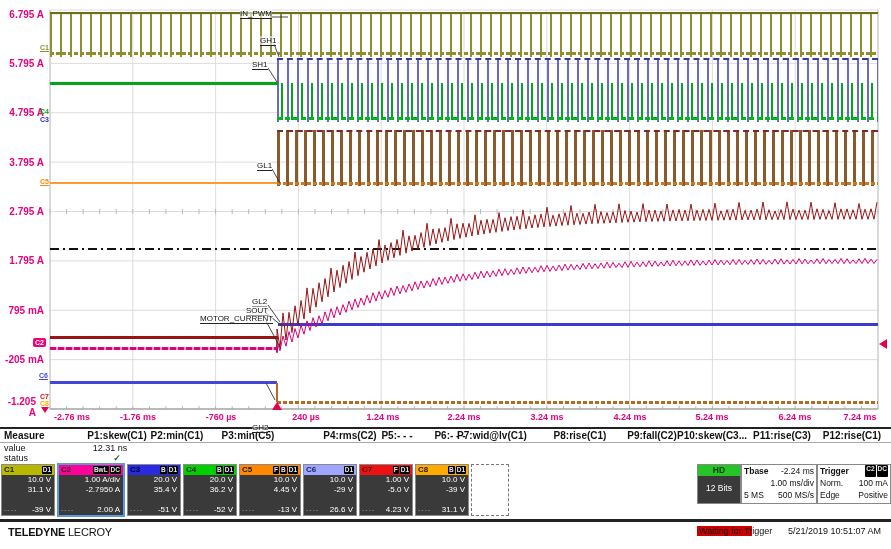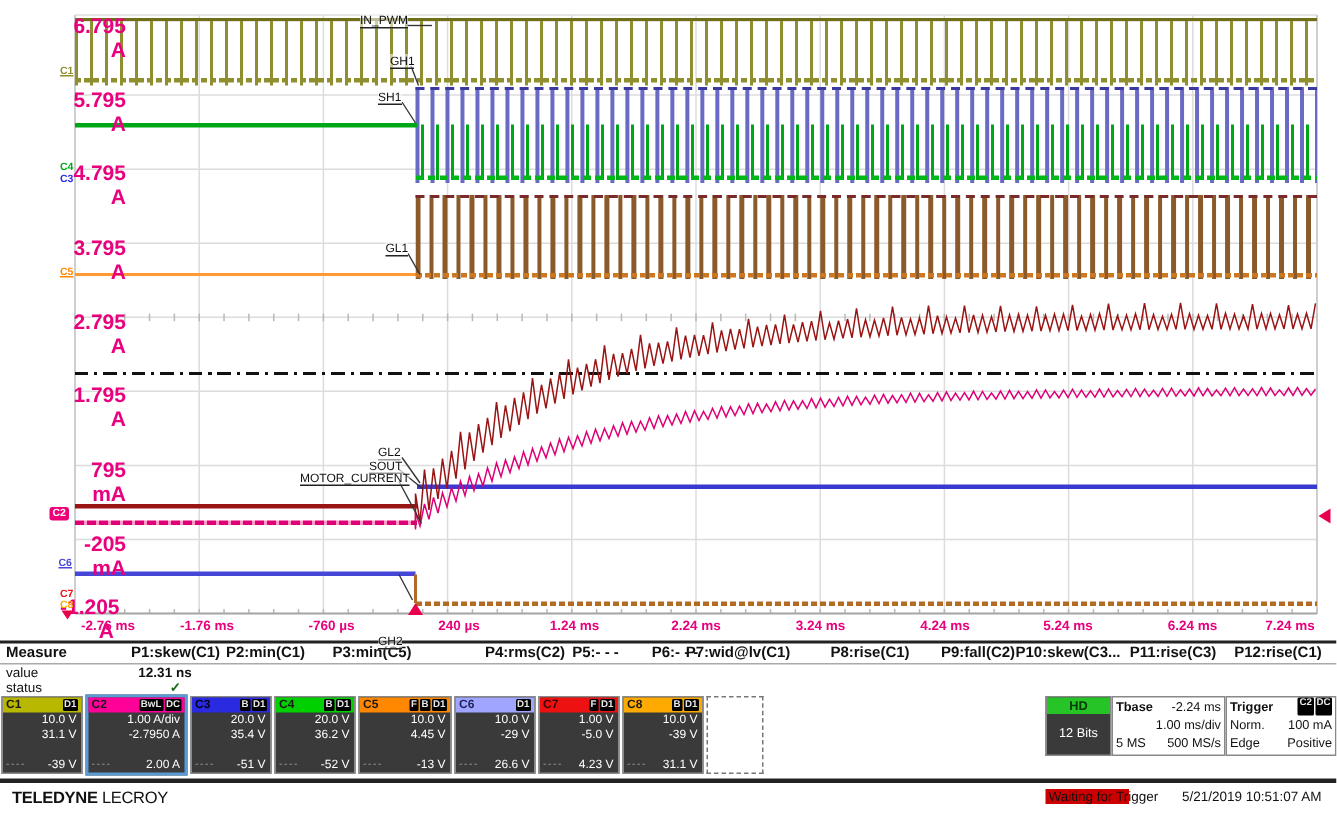--- a/index.html
+++ b/index.html
@@ -3,21 +3,21 @@
 <meta charset="utf-8">
 <style>
   html,body{margin:0;padding:0;}
   body{font-family:"Liberation Sans",sans-serif;background:#fff;}
   #screen{position:relative;width:891px;height:549px;background:#fff;overflow:hidden;}
 
   
   #plot-layer{position:absolute;left:0;top:0;width:891px;height:427px;background:#fff;}
   svg{position:absolute;left:0;top:0;}
   .band{position:absolute;}
-  .yl{position:absolute;width:44px;text-align:right;font-size:14px;color:#e8007d;font-weight:bold;margin-left:40px;}
+  .yl{position:absolute;width:44px;text-align:right;font-size:10px;color:#e8007d;font-weight:bold;}
   .xl{position:absolute;top:412px;font-size:9px;color:#e8007d;font-weight:bold;transform:translateX(-50%);white-space:nowrap;}
   .mk{position:absolute;font-size:7px;font-weight:bold;line-height:7px;}
   .tracelabel{position:absolute;font-size:8px;color:#111;border-bottom:1px solid #222;line-height:9px;white-space:nowrap;background:rgba(255,255,255,.55);z-index:6;}
   .tri-up{position:absolute;width:0;height:0;border-left:5px solid transparent;border-right:5px solid transparent;border-bottom:8px solid #e8004d;z-index:6;}
   .tri-left{position:absolute;width:0;height:0;border-top:5px solid transparent;border-bottom:5px solid transparent;border-right:8px solid #e8004d;z-index:6;}
   .tri-down-sm{position:absolute;width:0;height:0;border-left:4px solid transparent;border-right:4px solid transparent;border-top:6px solid #e8004d;z-index:6;}
 
   
   #measure{position:absolute;left:0;top:427px;width:891px;height:36px;background:#fff;border-top:2px solid #222;}
   #measure .hdrline{position:absolute;left:0;top:13px;width:891px;border-top:1px solid #aaa;}
@@ -277,21 +277,21 @@
     <span class="m-lbl" style="left:397px;">P5:- - -</span>
     <span class="m-lbl" style="left:450px;">P6:- - -</span>
     <span class="m-lbl" style="left:492px;">P7:wid@lv(C1)</span>
     <span class="m-lbl" style="left:580px;">P8:rise(C1)</span>
     <span class="m-lbl" style="left:652px;">P9:fall(C2)</span>
     <span class="m-lbl" style="left:712px;">P10:skew(C3...</span>
     <span class="m-lbl" style="left:782px;">P11:rise(C3)</span>
     <span class="m-lbl" style="left:852px;">P12:rise(C1)</span>
     <span class="hdrline"></span>
     <span class="m-left" style="top:14px;">value</span>
-    <span class="m-val" style="left:110px;top:14px;font-weight:bold;">12.31 ns</span>
+    <span class="m-val" style="left:110px;top:14px;">12.31 ns</span>
     <span class="m-left" style="top:24px;">status</span>
     <span class="m-val" style="left:117px;top:24px;color:#1a6b1a;font-weight:bold;">✓</span>
   </div>
 
   <div id="chrow">
 
     <div class="chbox">
       <div class="chhead" style="background:#b8b800;">
           <span>C1</span>
           <span class="sp"></span>

